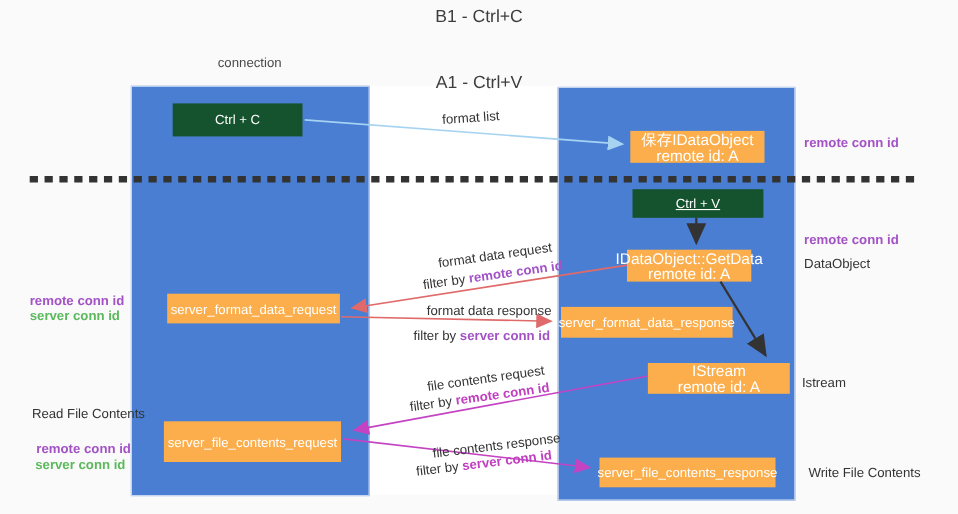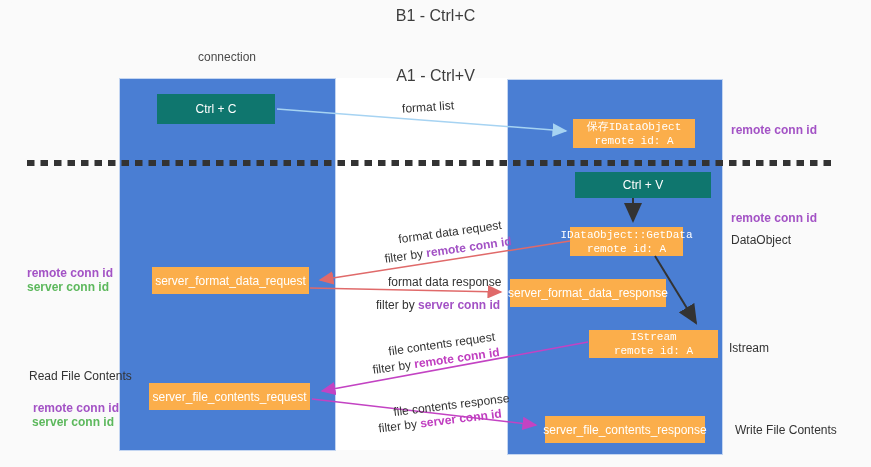--- a/index.html
+++ b/index.html
@@ -7,22 +7,22 @@
   #stage{position:relative;width:871px;height:467px;background:#fafafa;overflow:hidden;border-radius:22px;}
   .white-gap{position:absolute;left:335px;top:78px;width:173px;height:372px;background:#ffffff;z-index:0;}
   .lane{position:absolute;background:#4a7ed3;border:1px solid #c3d5f1;box-sizing:border-box;z-index:1;}
   .lane-b1{left:119px;top:78px;width:217px;height:373px;}
   .lane-a1{left:507px;top:79px;width:216px;height:376px;}
   .title{position:absolute;left:0;width:871px;text-align:center;color:#3d3d3d;font-size:16px;z-index:4;}
   .lane-header{position:absolute;text-align:center;color:#4a4a4a;font-size:12px;line-height:14px;z-index:4;}
   .node{position:absolute;display:flex;flex-direction:column;align-items:center;justify-content:center;
         text-align:center;color:#ffffff;font-size:12px;line-height:14px;z-index:2;box-sizing:border-box;}
   .node.orange{background:#fbae4b;}
-  .node.green{background:#0f766e;}
-  .node .sub{font-size:11px;font-family:Liberation Mono, monospace;}
+  .node.green{background:#14532d;}
+  .node .sub{font-size:14px;}
   svg.arrows{position:absolute;left:0;top:0;z-index:3;pointer-events:none;}
   .lbl{position:absolute;font-size:12px;color:#333;z-index:4;white-space:nowrap;}
   .lbl.center{text-align:center;}
   .purple{color:#a352c5;font-weight:bold;}
   .magenta{color:#c03ec0;font-weight:bold;}
   .greentx{color:#5cb85c;font-weight:bold;}
   .rot8{transform:rotate(-8deg);}
   .rot7{transform:rotate(-7deg);}
   .rot4{transform:rotate(-4deg);}
 </style>
@@ -45,21 +45,21 @@
 
   <div class="node green" style="left:157px;top:94px;width:118px;height:30px;">
     <div>Ctrl + C</div>
   </div>
 
   <div class="node orange" style="left:573px;top:119px;width:122px;height:29px;">
     <div class="sub">保存IDataObject</div>
     <div class="sub">remote id: A</div>
   </div>
 
-  <div class="node green" style="left:575px;top:172px;width:136px;height:26px;">
+  <div class="node green" style="left:575px;top:172px;width:119px;height:26px;text-decoration:underline;">
     <div>Ctrl + V</div>
   </div>
 
   <div class="node orange" style="left:570px;top:227px;width:113px;height:29px;">
     <div class="sub">IDataObject::GetData</div>
     <div class="sub">remote id: A</div>
   </div>
 
   <div class="node orange" style="left:152px;top:267px;width:157px;height:27px;">
     <div>server_format_data_request</div>
@@ -67,21 +67,21 @@
 
   <div class="node orange" style="left:510px;top:279px;width:156px;height:28px;">
     <div>server_format_data_response</div>
   </div>
 
   <div class="node orange" style="left:589px;top:330px;width:129px;height:28px;">
     <div class="sub">IStream</div>
     <div class="sub">remote id: A</div>
   </div>
 
-  <div class="node orange" style="left:149px;top:383px;width:161px;height:27px;">
+  <div class="node orange" style="left:149px;top:383px;width:161px;height:37px;">
     <div>server_file_contents_request</div>
   </div>
 
   <div class="node orange" style="left:545px;top:416px;width:160px;height:27px;">
     <div>server_file_contents_response</div>
   </div>
 
   <svg class="arrows" width="871" height="467" viewBox="0 0 871 467">
     <defs>
       <marker id="m-blue" markerWidth="11" markerHeight="9" refX="9" refY="4.5" orient="auto">

